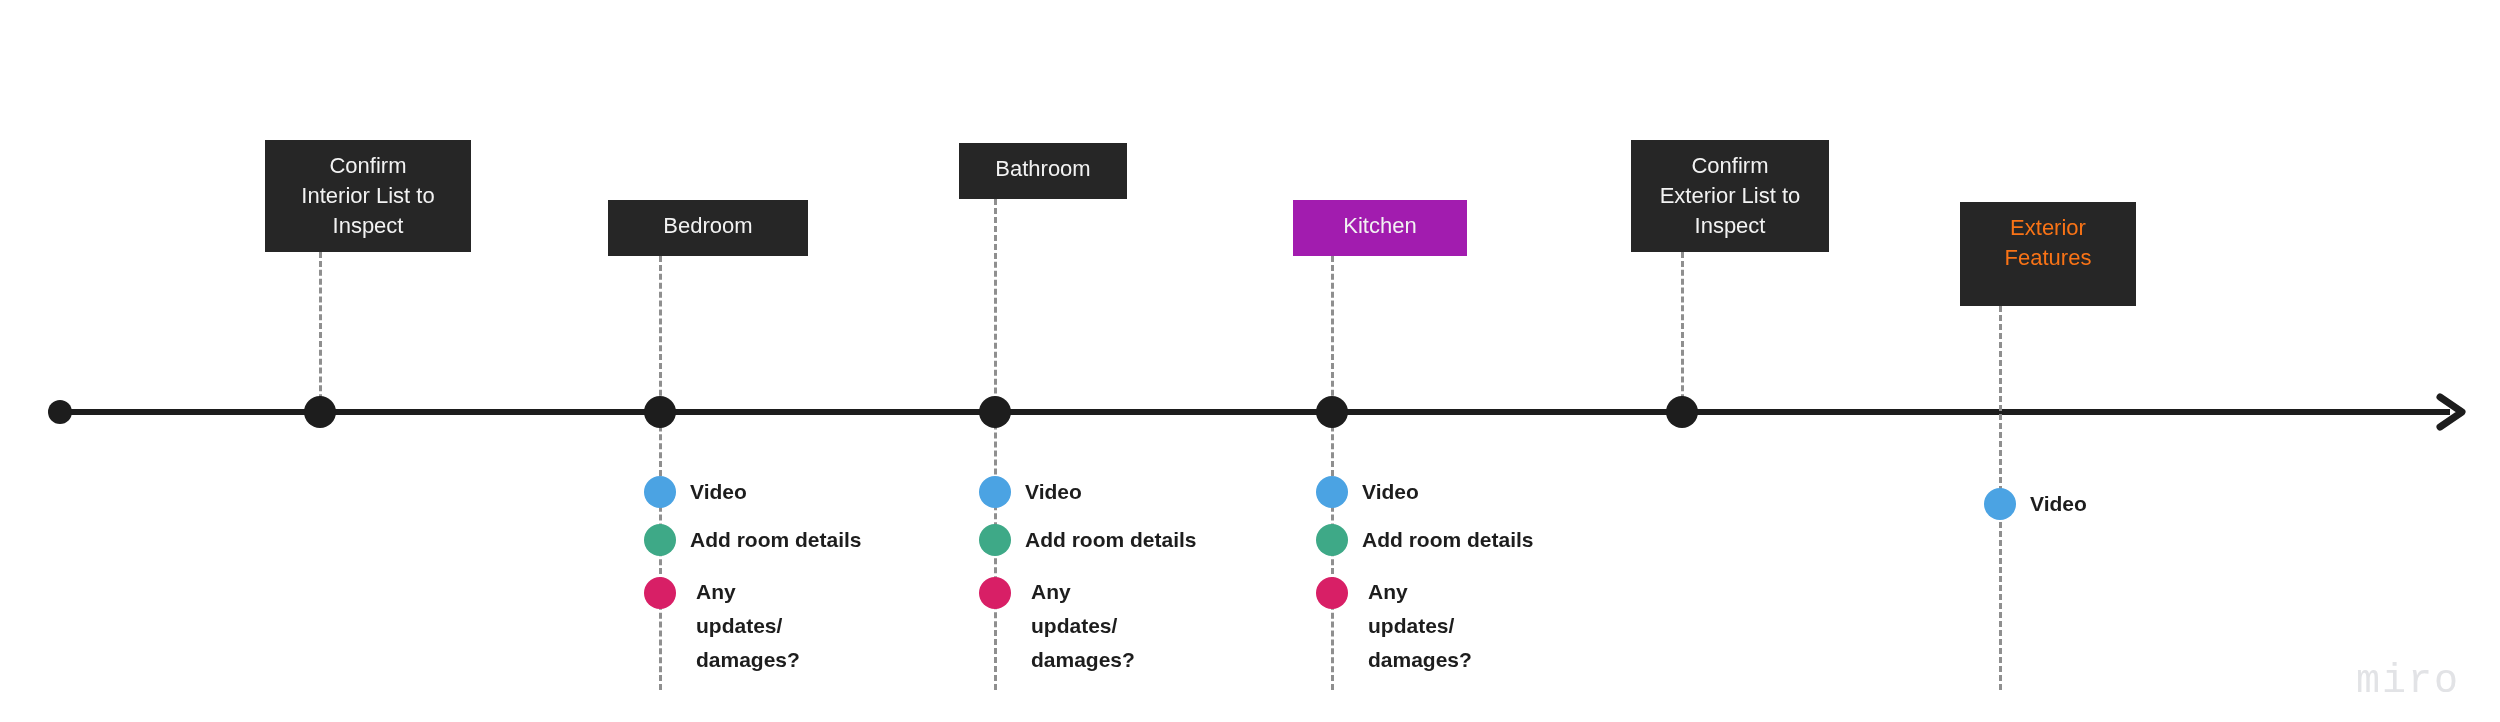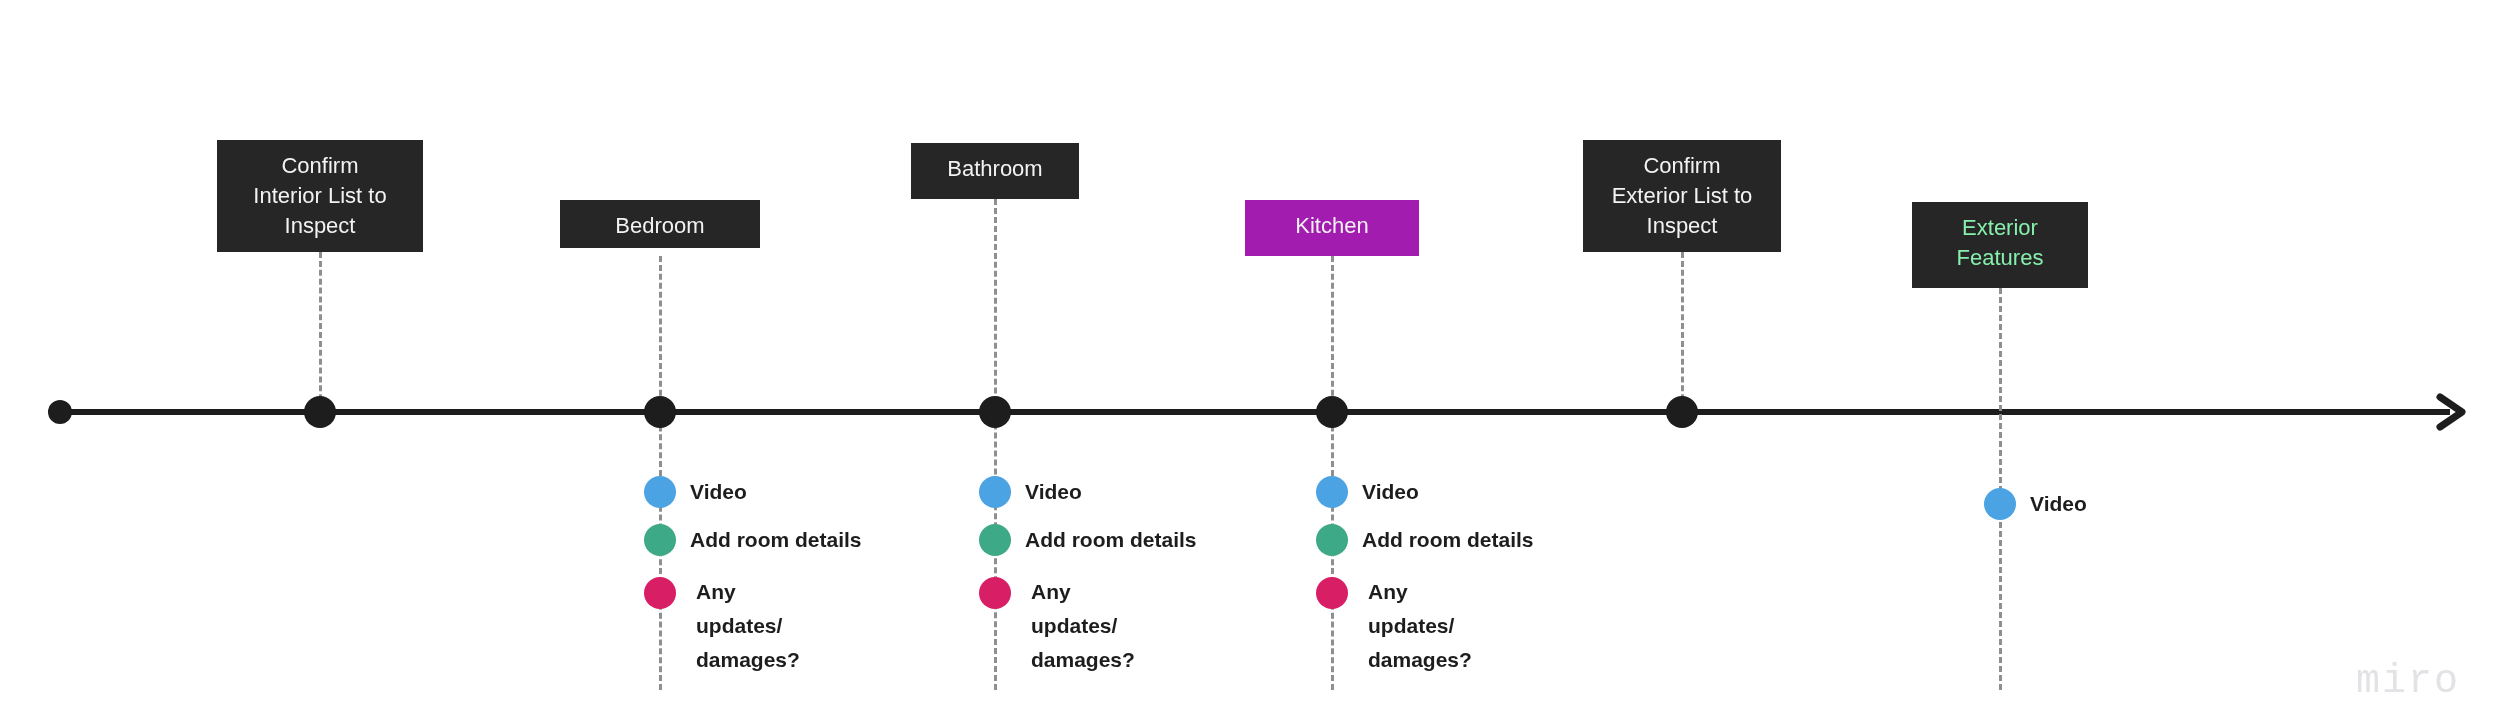--- a/index.html
+++ b/index.html
@@ -81,20 +81,21 @@
     position: absolute;
     background: #262626;
     color: #f2f2f2;
     font-size: 22px;
     line-height: 30px;
     text-align: center;
     box-sizing: border-box;
     padding: 11px 24px;
     transform: translateX(-50%);
     white-space: pre-line;
+    margin-left: 48px;
   }
   .activity-row {
     position: absolute;
     display: flex;
     align-items: flex-start;
     white-space: nowrap;
   }
   .bullet {
     width: 32px;
     height: 32px;
@@ -140,21 +141,21 @@
     </svg>
   </div>
 
   <div id="milestone-layer">
       <div class="connector" style="left: 319px; top: 252px; height: 166px; border-left-color: rgb(143, 143, 143);"></div>
       <div class="chip" style="left: 320px; top: 140px; width: 206px; height: 112px; background: rgb(38, 38, 38); color: rgb(242, 242, 242);">Confirm
 Interior List to
 Inspect</div>
       <div class="milestone-dot" style="left: 320px; background: rgb(29, 29, 29);"></div>
       <div class="connector" style="left: 659px; top: 256px; height: 434px; border-left-color: rgb(143, 143, 143);"></div>
-      <div class="chip" style="left: 660px; top: 200px; width: 200px; height: 48px; background: rgb(38, 38, 38); color: rgb(242, 242, 242);">Bedroom</div>
+      <div class="chip" style="left: 660px; top: 200px; width: 200px; height: 56px; background: rgb(38, 38, 38); color: rgb(242, 242, 242);">Bedroom</div>
       <div class="milestone-dot" style="left: 660px; background: rgb(29, 29, 29);"></div>
       <div class="activity-row" style="left: 644px; top: 476px;">
         <span class="bullet" style="background: rgb(75, 163, 227);"></span>
         <span class="activity-label">Video</span>
       </div>
       <div class="activity-row" style="left: 644px; top: 524px;">
         <span class="bullet" style="background: rgb(62, 169, 135);"></span>
         <span class="activity-label">Add room details</span>
       </div>
       <div class="activity-row" style="left: 644px; top: 577px;">
@@ -196,21 +197,21 @@
         <span class="activity-label multi">Any
 updates/
 damages?</span>
       </div>
       <div class="connector" style="left: 1681px; top: 252px; height: 166px; border-left-color: rgb(143, 143, 143);"></div>
       <div class="chip" style="left: 1682px; top: 140px; width: 198px; height: 112px; background: rgb(38, 38, 38); color: rgb(242, 242, 242);">Confirm
 Exterior List to
 Inspect</div>
       <div class="milestone-dot" style="left: 1682px; background: rgb(29, 29, 29);"></div>
       <div class="connector" style="left: 1999px; top: 288px; height: 402px; border-left-color: rgb(143, 143, 143);"></div>
-      <div class="chip" style="left: 2000px; top: 202px; width: 176px; height: 86px; background: rgb(38, 38, 38); color: #86efac;">Exterior
+      <div class="chip" style="left: 2000px; top: 202px; width: 176px; height: 104px; background: rgb(38, 38, 38); color: #f97316;">Exterior
 Features</div>
       <div class="activity-row" style="left: 1984px; top: 488px;">
         <span class="bullet" style="background: rgb(75, 163, 227);"></span>
         <span class="activity-label">Video</span>
       </div>
     </div>
 
   <div id="watermark">miro</div>
 </div>
 

